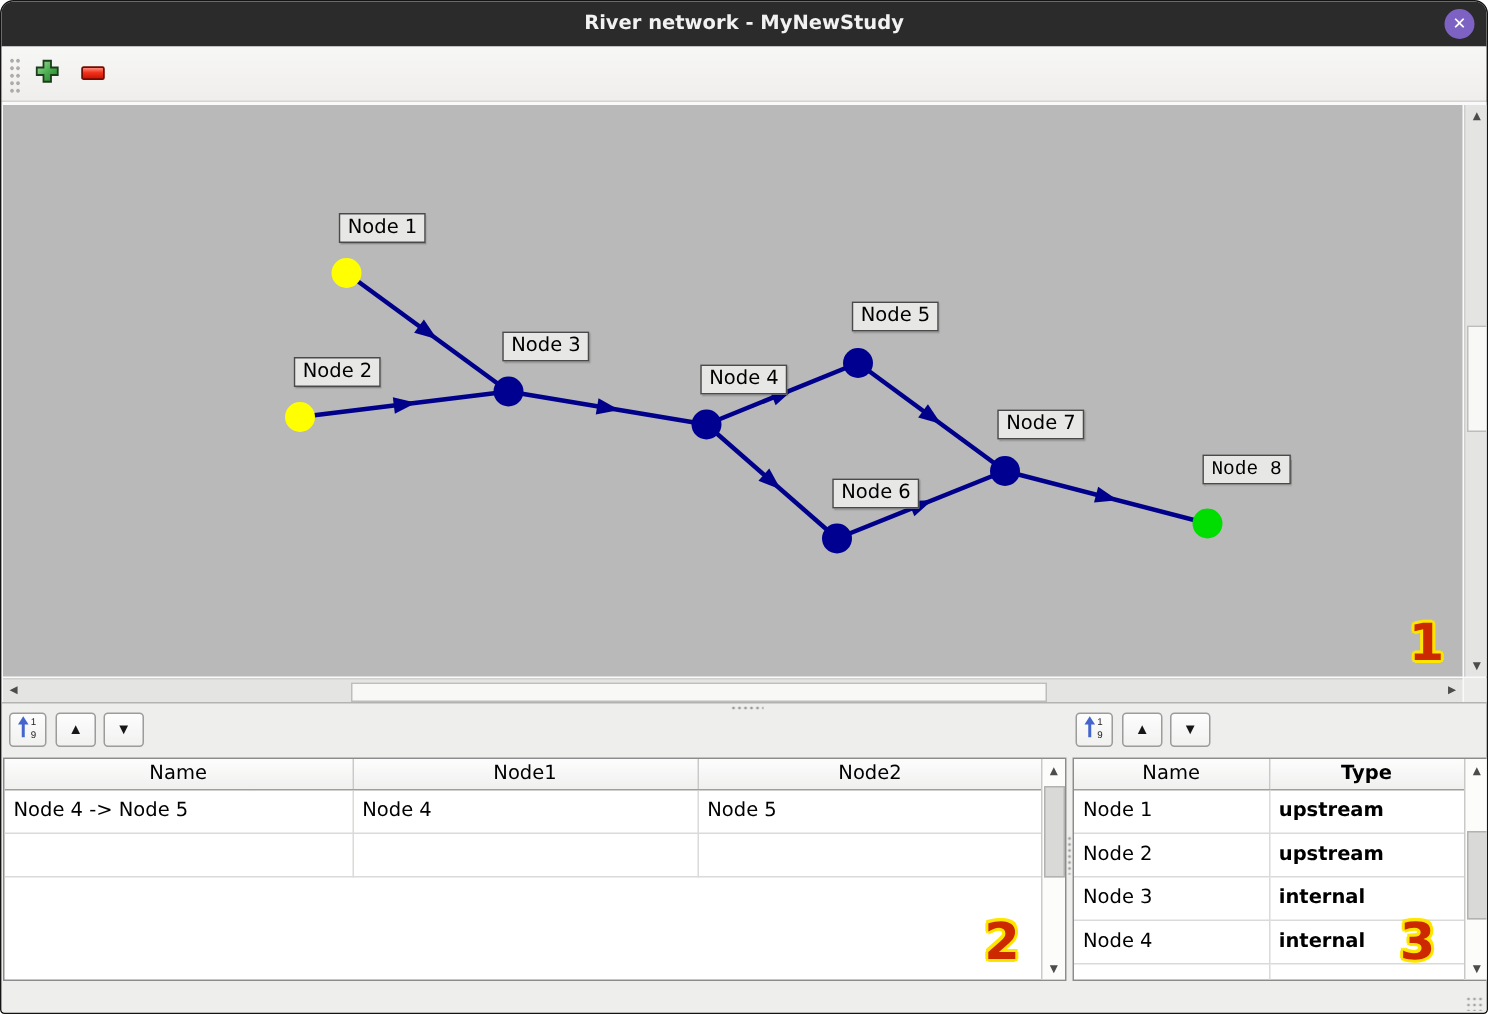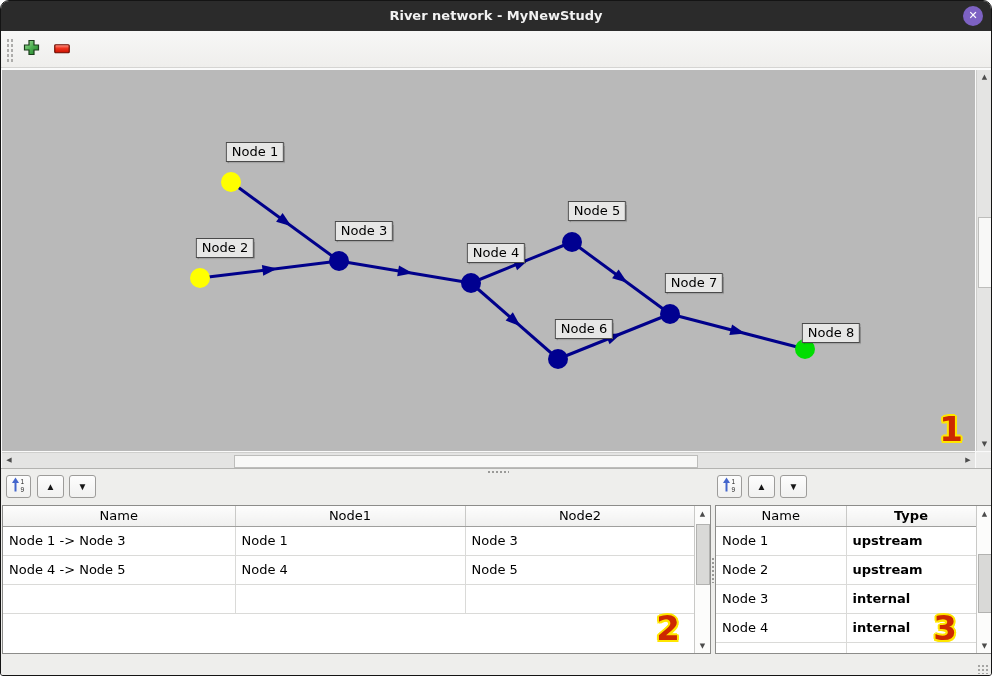--- a/index.html
+++ b/index.html
@@ -199,21 +199,21 @@
           <circle cx="803" cy="279" r="10" fill="#00dd00"></circle>
         </svg>
       <div id="labels">
           <div class="node-label" style="left: 253px; top: 82px;">Node 1</div>
           <div class="node-label" style="left: 223px; top: 178px;">Node 2</div>
           <div class="node-label" style="left: 362px; top: 161px;">Node 3</div>
           <div class="node-label" style="left: 494px; top: 183px;">Node 4</div>
           <div class="node-label" style="left: 595px; top: 141px;">Node 5</div>
           <div class="node-label" style="left: 582px; top: 259px;">Node 6</div>
           <div class="node-label" style="left: 692px; top: 213px;">Node 7</div>
-          <div class="node-label" style="left: 829px; top: 263px;">Node 8</div>
+          <div class="node-label" style="left: 829px; top: 243px; font-family: Liberation Mono, monospace;">Node 8</div>
         </div>
     </div>
     <div class="canvas-vscroll">
       <span class="arr up">▲</span>
       <div class="vthumb"></div>
       <span class="arr down">▼</span>
     </div>
     <div class="canvas-hscroll">
       <span class="arr left">◀</span>
       <div class="hthumb"></div>
@@ -252,25 +252,20 @@
       <table>
         <thead>
             <tr>
               <th>Name</th>
               <th>Node1</th>
               <th>Node2</th>
             </tr>
           </thead>
           <tbody>
             <tr>
-              <td>Node 1 -&gt; Node 3</td>
-              <td>Node 1</td>
-              <td>Node 3</td>
-            </tr>
-            <tr>
               <td>Node 4 -&gt; Node 5</td>
               <td>Node 4</td>
               <td>Node 5</td>
             </tr>
             <tr>
               <td></td>
               <td></td>
               <td></td>
             </tr>
           </tbody>

